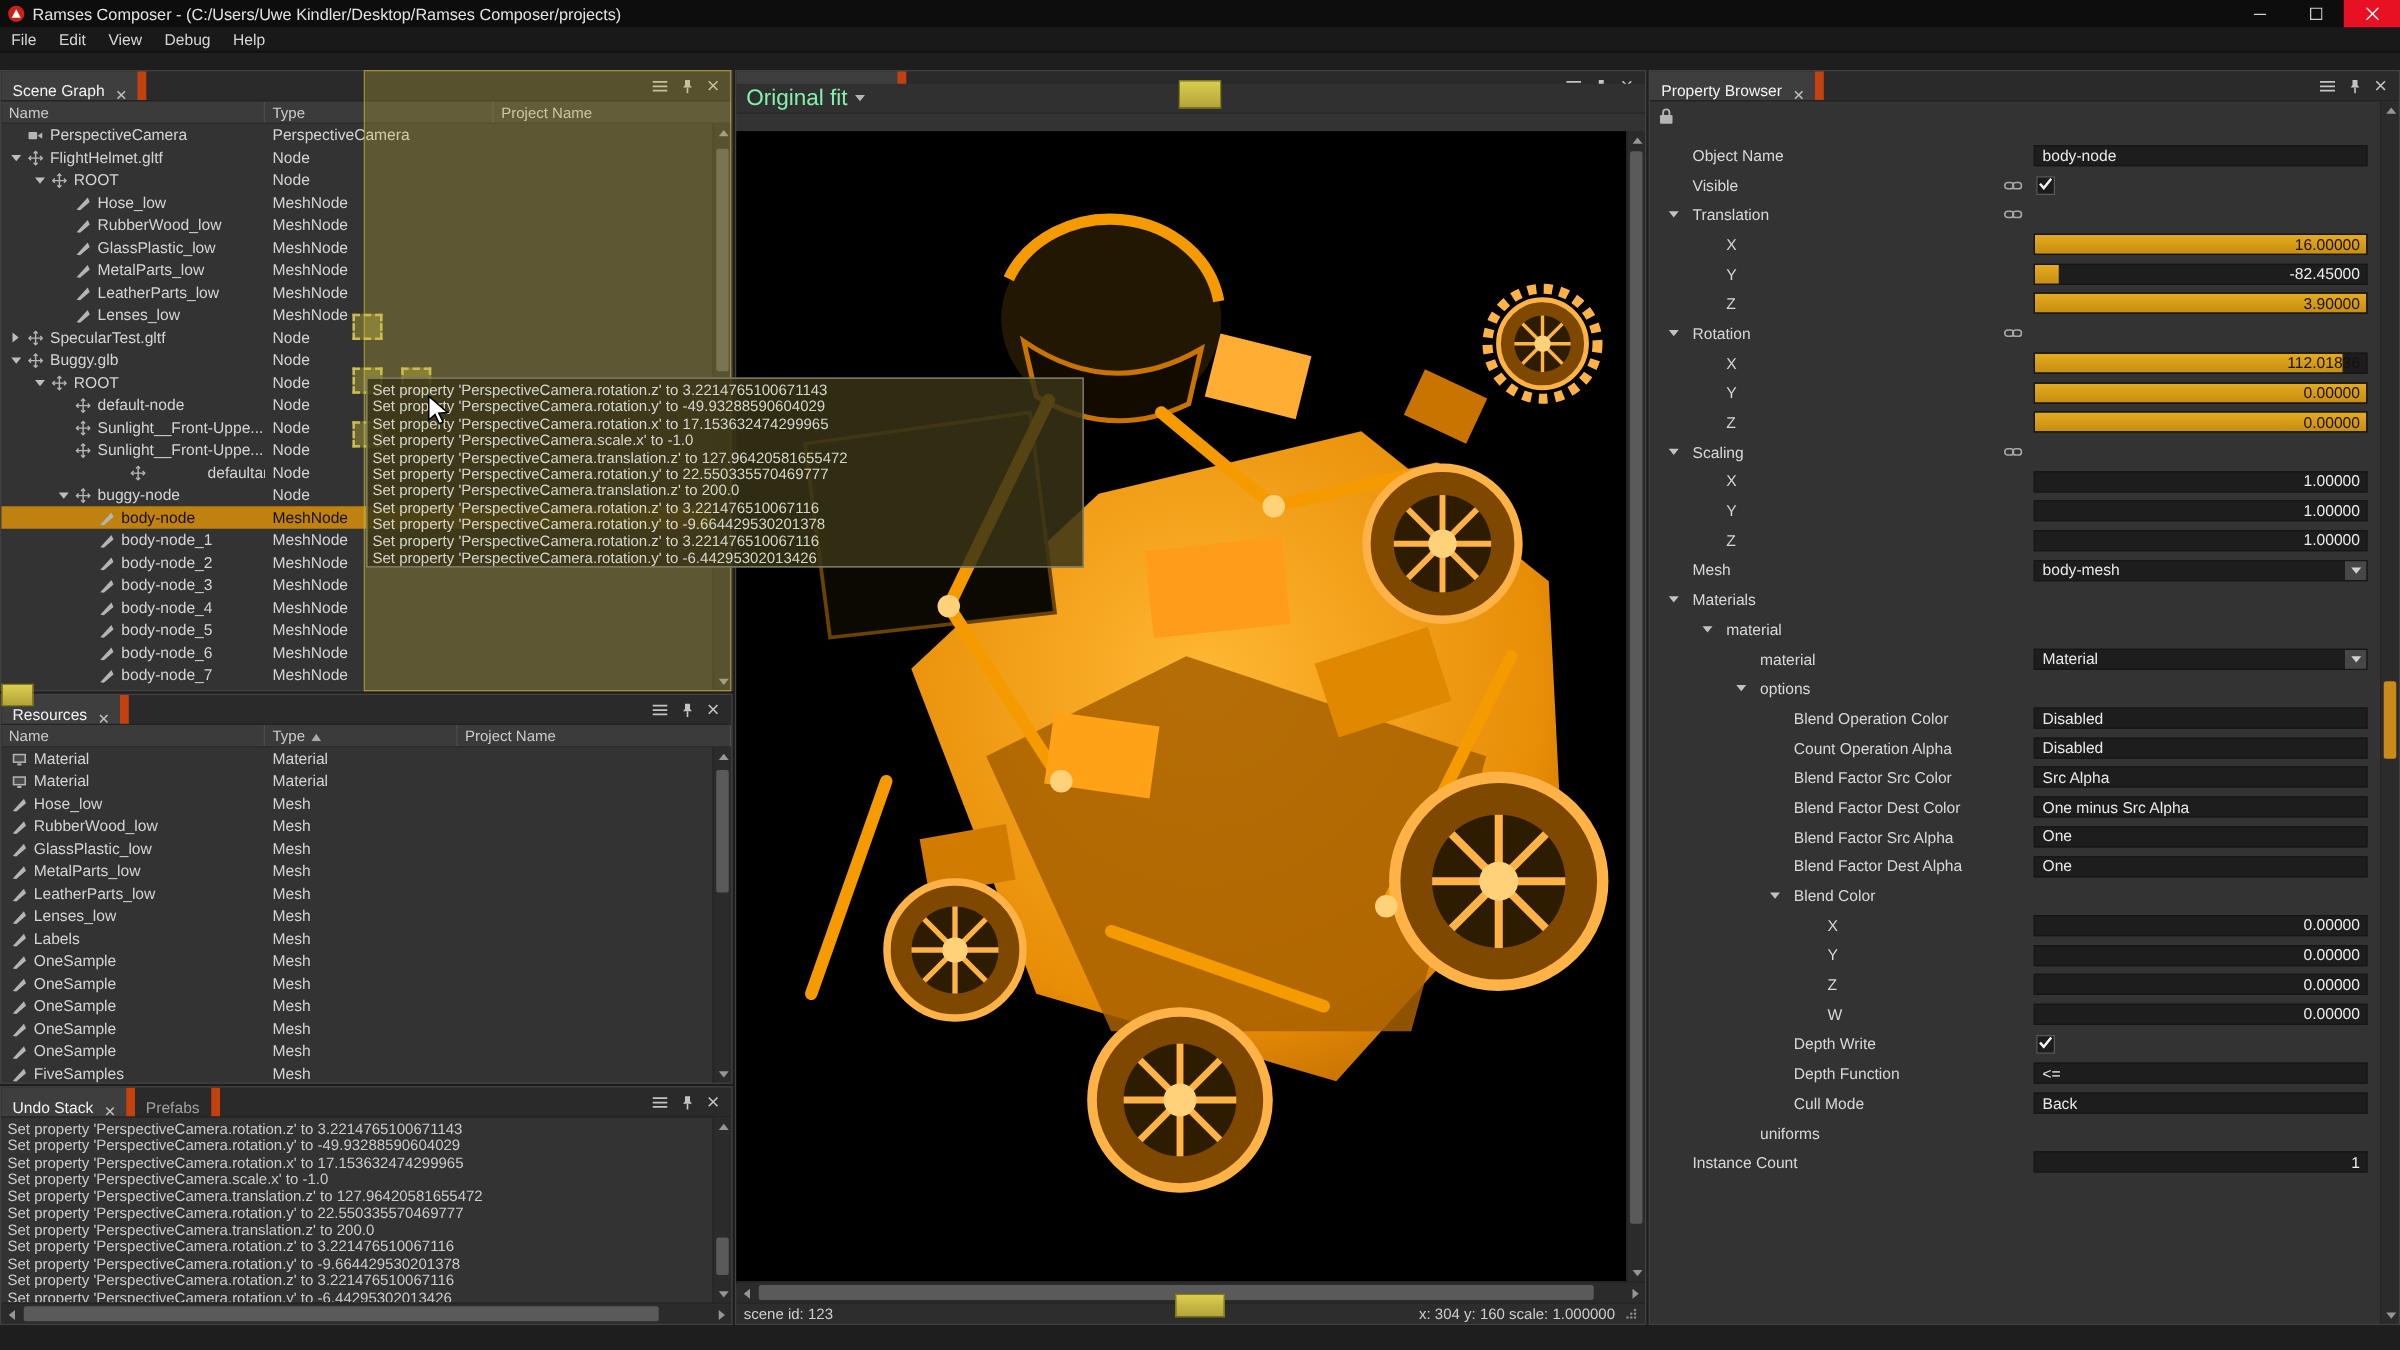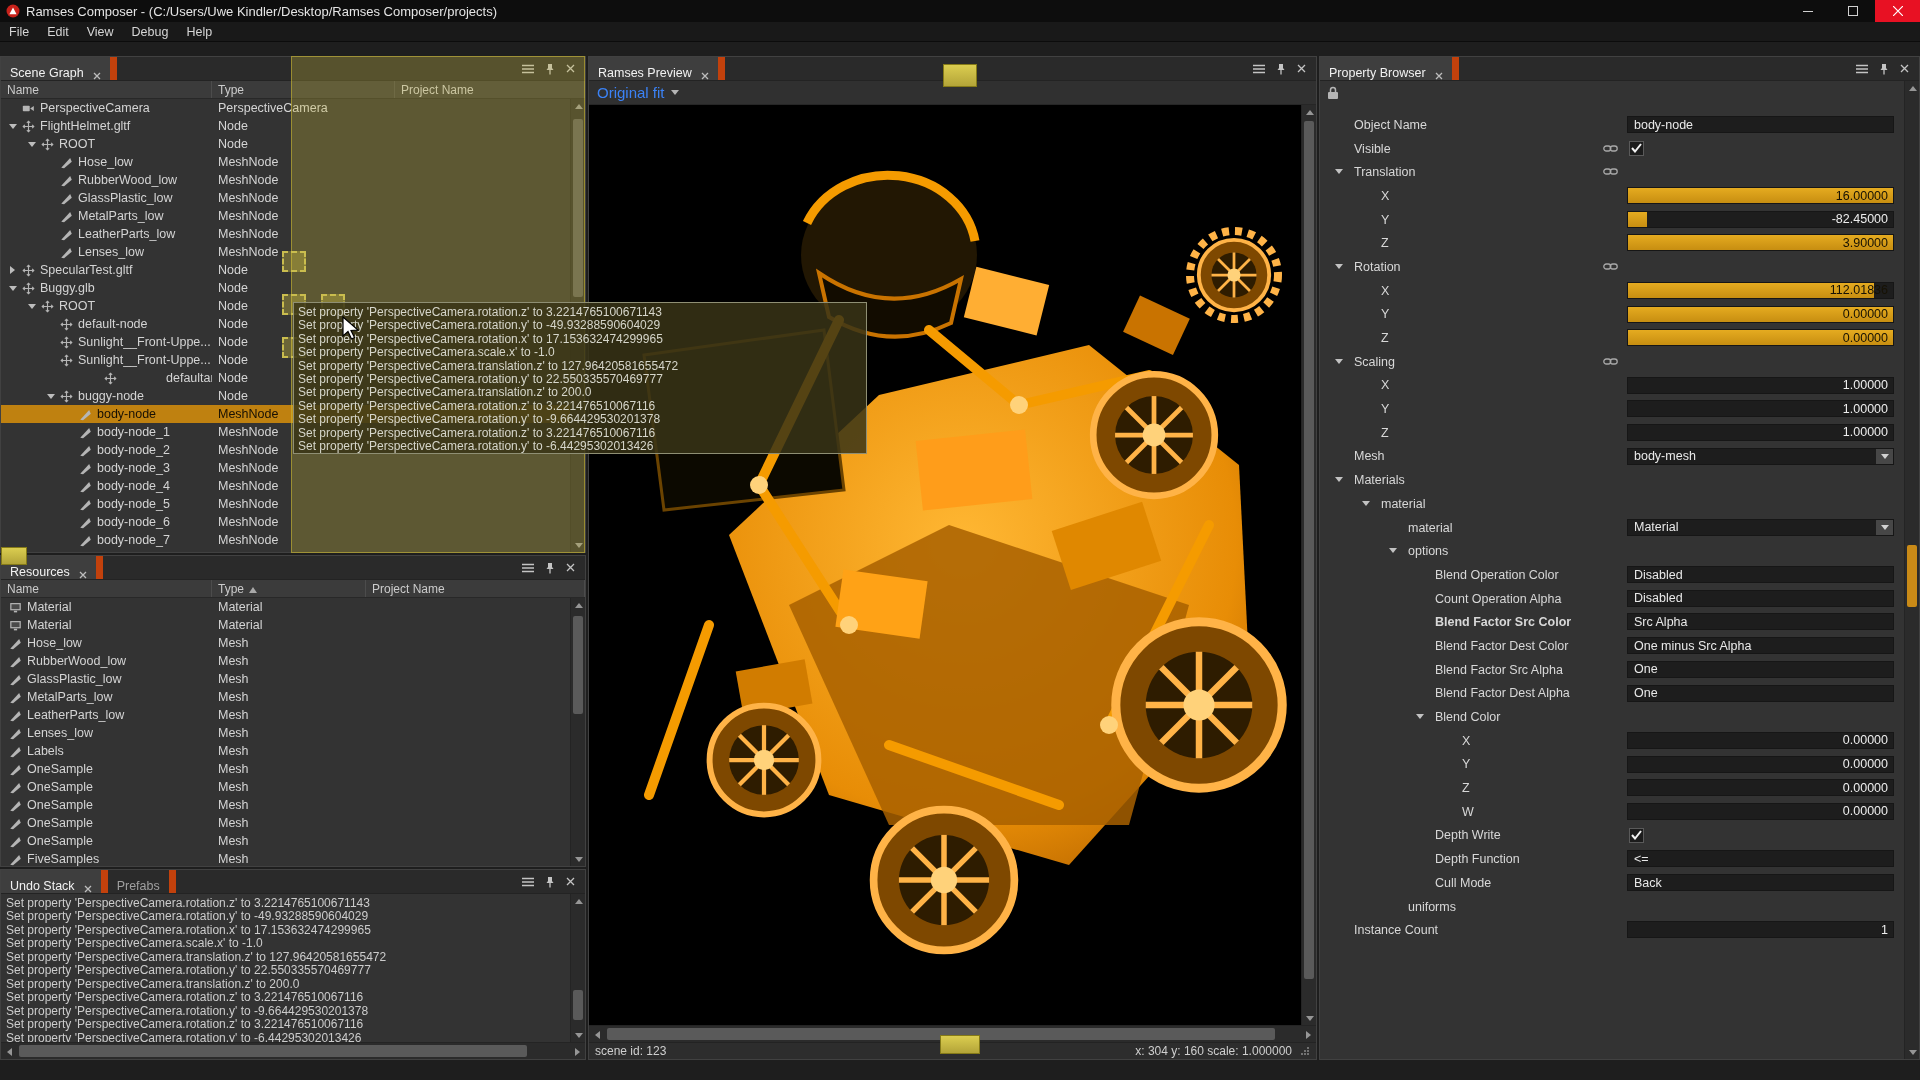--- a/index.html
+++ b/index.html
@@ -54,21 +54,21 @@
   #undo-rows .uline{font-size:12px;line-height:13.45px;color:#cccccc;padding-left:5px;white-space:nowrap}
   #tooltip{position:absolute;left:293px;top:302px;width:574px;height:152px;background:rgba(56,52,22,0.85);border:1px solid #8f8f74;z-index:60;padding:3px 0 0 4px;overflow:hidden}
   #tooltip .tline{font-size:12px;line-height:13.4px;color:#d6d6cb;white-space:nowrap}
 
   
   #ghost{position:absolute;left:291px;top:56px;width:294px;height:497px;background:rgba(206,187,55,0.28);border:1px solid rgba(196,178,52,0.6);z-index:40}
   .dockmini{position:absolute;width:24px;height:21px;background:rgba(214,197,62,0.35);border:2px dashed #cabd4e;z-index:45}
   .dockbox{position:absolute;background:linear-gradient(180deg,#dbcd50,#b3a438);border:1px solid #857a18;z-index:45}
 
   
-  #pv-toolbar{position:absolute;left:0;top:24px;right:0;height:24px;background:#303030;border-bottom:1px solid #262626;display:flex;align-items:center;gap:6px;padding:0 8px;font-size:15px;color:#3b82f6}
+  #pv-toolbar{position:absolute;left:0;top:10px;right:0;height:24px;background:#303030;border-bottom:1px solid #262626;display:flex;align-items:center;gap:6px;padding:0 8px;font-size:18px;color:#86efac}
   #viewport{position:absolute;left:0;top:48px;width:713px;height:922px;background:#000;overflow:hidden}
   #pv-status{position:absolute;left:0;right:0;bottom:0;height:17px;background:#2d2d2d;border-top:1px solid #232323;display:flex;align-items:center;font-size:12px;color:#cfcfcf;padding:0 6px}
 
   
   #prop-rows{position:absolute;left:0;top:24px;right:15px;bottom:0;overflow:hidden;padding-top:32px}
   .prow{position:relative;height:23.7px}
   .plabel{position:absolute;top:0;bottom:0;display:flex;align-items:center;font-size:12.5px;color:#d8d8d8;white-space:nowrap}
   .parrow{position:absolute;top:9px;width:0;height:0;border:4px solid transparent;border-top:5px solid #c2c2c2}
   .plink{position:absolute;left:283px;top:7px;display:flex}
   .pctrl{position:absolute;left:307px;width:267px;top:3px;height:17px}
@@ -1119,21 +1119,21 @@
         </div>
         <div class="prow">
           <span class="plabel" style="left: 115px;">Count Operation Alpha</span>
           <div class="pctrl">
             <div class="pf">
               <span>Disabled</span>
             </div>
           </div>
         </div>
         <div class="prow">
-          <span class="plabel" style="left: 115px; font-weight: bold;">Blend Factor Src Color</span>
+          <span class="plabel" style="left: 115px;">Blend Factor Src Color</span>
           <div class="pctrl">
             <div class="pf">
               <span>Src Alpha</span>
             </div>
           </div>
         </div>
         <div class="prow">
           <span class="plabel" style="left: 115px;">Blend Factor Dest Color</span>
           <div class="pctrl">
             <div class="pf">

